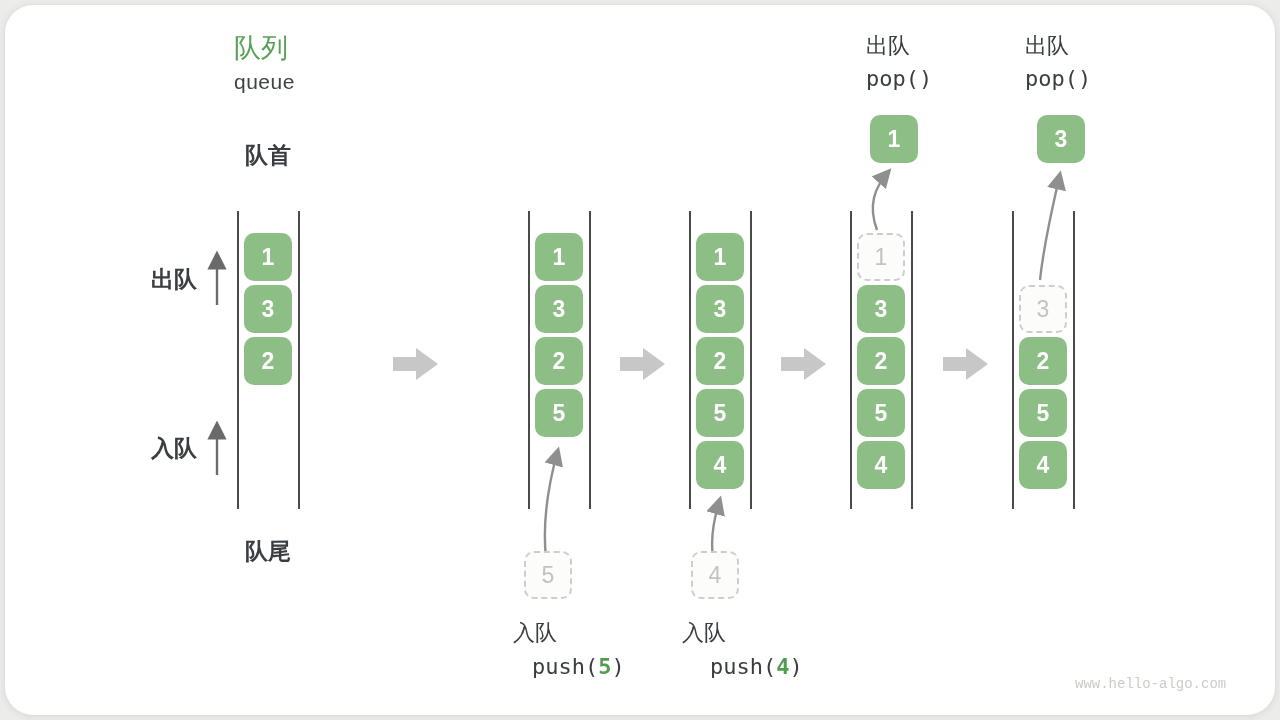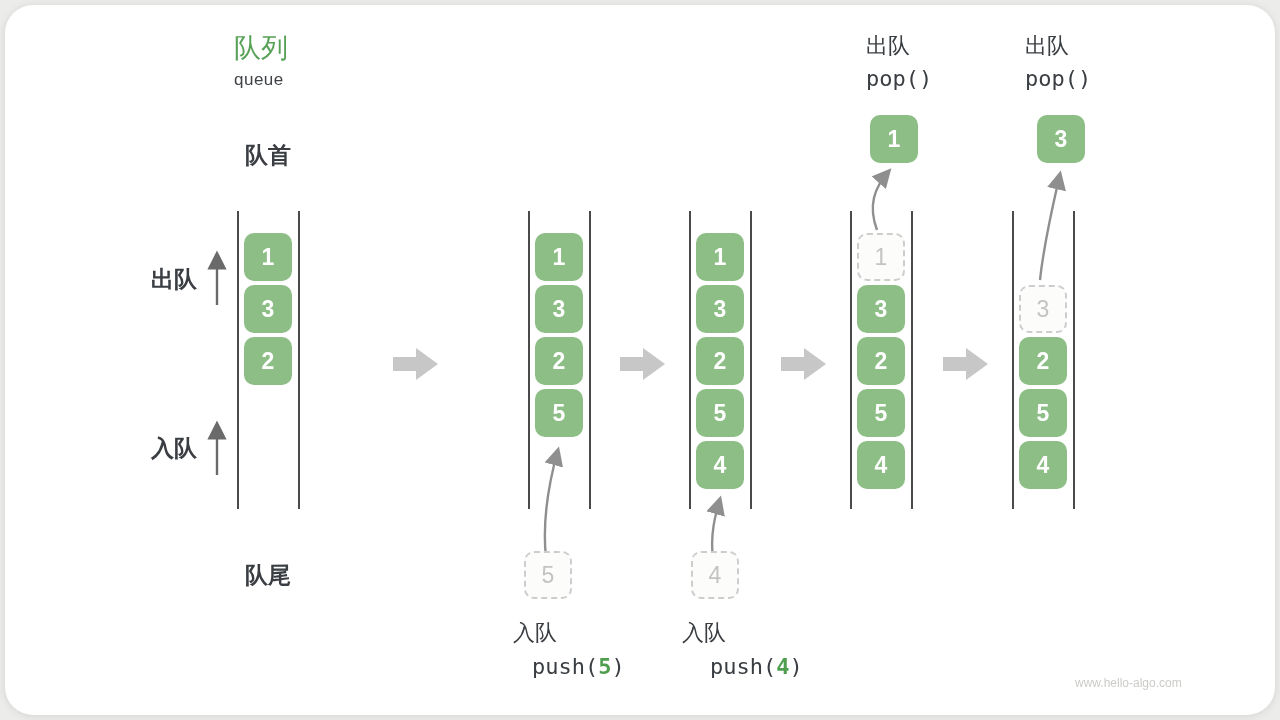--- a/index.html
+++ b/index.html
@@ -10,57 +10,57 @@
     color:#3C4043;
   }
   .canvas{position:absolute;left:0;top:0;width:1280px;height:720px;}
   .card{
     position:absolute;left:5px;top:5px;right:5px;bottom:5px;
     background:#FFFFFF;border-radius:28px;
     box-shadow:0 1px 8px rgba(0,0,0,.10);
   }
   .abs{position:absolute;}
   .title-zh{font-size:27px;font-weight:400;color:#57A157;}
-  .title-en{font-size:17px;color:#3F4347;letter-spacing:.5px;}
+  .title-en{font-size:21px;color:#3F4347;letter-spacing:.5px;}
   .side-label{font-size:23px;font-weight:700;color:#3A3E42;}
   .col-cap{width:62px;text-align:center;}
   .vline{width:2px;background:#4A4A4A;}
   .qbox{
     width:48px;height:48px;border-radius:10px;background:#8CBE85;
     color:#FFFFFF;font-size:23px;font-weight:700;line-height:48px;
     text-align:center;
   }
   .qbox--dashed{
     width:44px;height:44px;border:2px dashed #CDCDCD;border-radius:10px;
     background:#FCFCFB;color:#C3C3C3;line-height:44px;font-weight:400;
   }
   .op-name{font-size:22px;color:#3A3E42;}
   .op-code{
     font-size:22px;color:#3A3E42;
     font-family:"DejaVu Sans Mono","Liberation Mono",monospace;
     white-space:nowrap;
   }
   .op-code .arg{color:#4F9E4F;font-weight:700;}
   .watermark{
-    font-size:12px;color:#CBCBC8;
-    font-family:Liberation Sans, sans-serif;
+    font-size:14px;color:#CBCBC8;
+    font-family:Liberation Mono, monospace;
   }
   svg{display:block;}
 </style>
 </head>
 <body>
 
 <div class="canvas">
   <div class="card"></div>
 
   <div class="abs title-zh" style="left:234px;top:30px;">队列</div>
   <div class="abs title-en" style="left:234px;top:70px;">queue</div>
 
   <div class="abs side-label col-cap" style="left:237px;top:140px;">队首</div>
-  <div class="abs side-label col-cap" style="left:237px;top:536px;margin-top:24px;">队尾</div>
+  <div class="abs side-label col-cap" style="left:237px;top:536px;">队尾</div>
   <div class="abs side-label" style="left:151px;top:264px;">出队</div>
   <div class="abs side-label" style="left:151px;top:433px;">入队</div>
 
   <svg class="abs" style="left:0;top:0;" width="1280" height="720">
     <defs>
       <marker id="headDark" markerWidth="9" markerHeight="9" refX="6.5" refY="4" orient="auto">
         <path d="M0,0 L8,4 L0,8 Z" fill="#6A6A6A"></path>
       </marker>
       <marker id="headGray" markerWidth="9" markerHeight="9" refX="6.5" refY="4" orient="auto">
         <path d="M0,0 L8,4 L0,8 Z" fill="#8F8F8F"></path>

